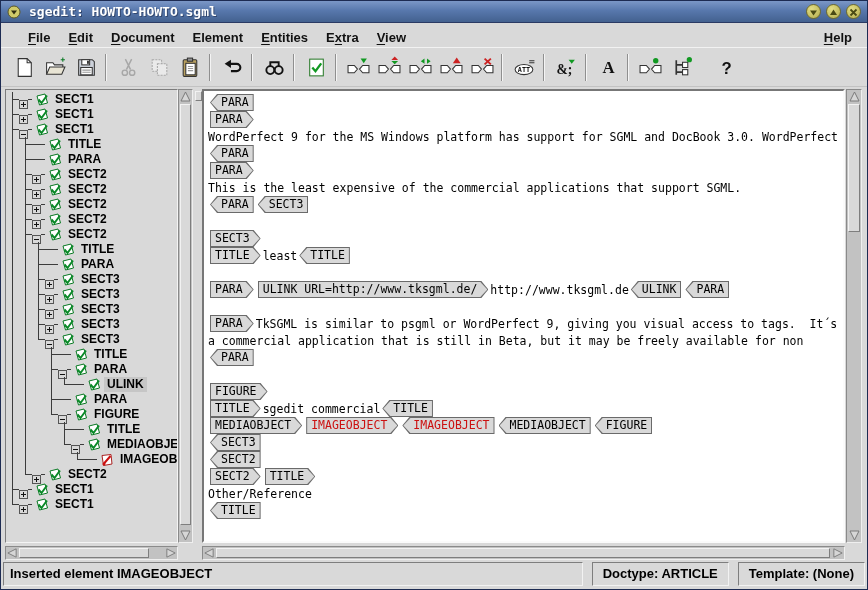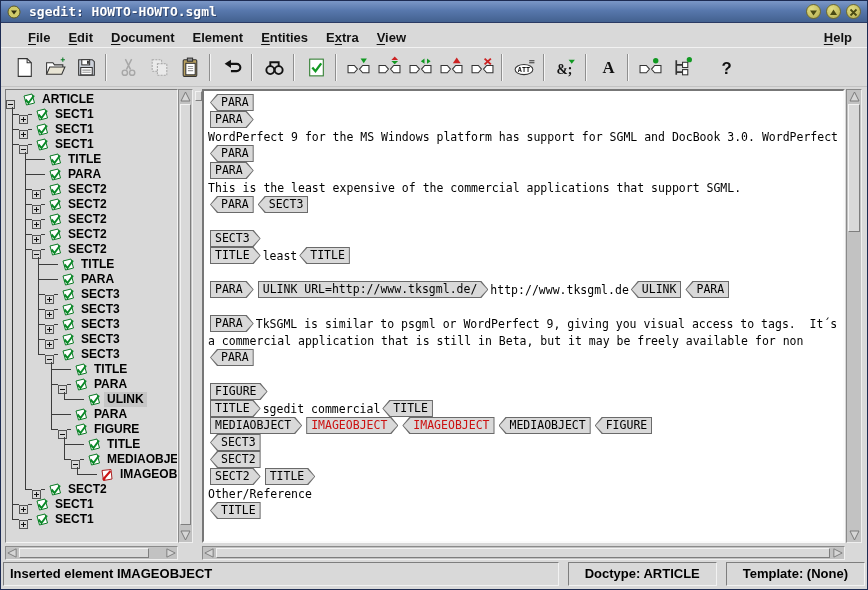--- a/index.html
+++ b/index.html
@@ -61,21 +61,21 @@
   .scroll{position:absolute;background:#c2c2c2;border:1px solid;border-color:#8a8a8a #efefef #efefef #8a8a8a;}
   .sb-arrow{position:absolute;display:flex;align-items:center;justify-content:center;}
   .sb-thumb{position:absolute;background:#d9d9d9;border:1px solid;border-color:#f2f2f2 #7e7e7e #7e7e7e #f2f2f2;}
   .sash{position:absolute;left:194px;top:90px;width:7px;height:10px;background:#d9d9d9;
     border:1px solid;border-color:#f2f2f2 #7e7e7e #7e7e7e #f2f2f2;}
   
   .statusbar{position:absolute;left:2px;right:2px;top:561px;height:24px;display:flex;gap:9px;}
   .status-msg{flex:1;border:1px solid;border-color:#7e7e7e #f2f2f2 #f2f2f2 #7e7e7e;
     font-weight:bold;font-size:13px;padding:3px 6px;white-space:nowrap;overflow:hidden;}
   .status-box{border:1px solid;border-color:#7e7e7e #f2f2f2 #f2f2f2 #7e7e7e;
-    font-weight:bold;font-size:13px;padding:3px 16px;white-space:nowrap;}
+    font-weight:bold;font-size:13px;padding:3px 10px;white-space:nowrap;}
 </style>
 </head>
 <body>
 
 <div class="window" data-name="sgedit-window">
 
   <div class="titlebar" data-name="titlebar">
     <span class="win-icon" data-name="window-menu-icon">
       <svg width="14" height="14" viewBox="0 0 14 14" data-name="window-menu-glyph">
         <circle cx="7" cy="7" r="6" fill="#cfca6a" stroke="#5c5824"></circle>
@@ -297,35 +297,20 @@
         <span data-name="question-icon" style="display: flex;">
           <svg viewBox="0 0 22 22">
             <text x="11" y="17" font-size="16" font-weight="bold" text-anchor="middle" font-family="sans-serif" fill="#111">?</text>
           </svg>
         </span>
       </div>
     </div>
 
   <div class="treepanel" data-name="document-tree-panel">
     <div id="tree" data-name="document-tree">
-        <div class="tree-row" data-name="tree-item-article">
-          <div class="tcell" data-name="tree-expander-cell">
-            <div class="expander" data-name="collapse-minus-icon"><svg width="9" height="9" viewBox="0 0 9 9">
-                <rect x="0.5" y="0.5" width="8" height="8" fill="#d9d9d9" stroke="#555"></rect>
-                <path d="M2 4.5h5" stroke="#111"></path>
-              </svg></div>
-          </div>
-          <span class="node-icon" data-name="valid-element-icon">
-            <svg viewBox="0 0 15 15">
-              <path d="M3 4L11 2l2.5 9-8 2z" fill="#fff" stroke="#0a7a24"></path>
-              <path d="M4.5 7.5l3 3.5L13 3.5" fill="none" stroke="#0a8a28" stroke-width="2"></path>
-            </svg>
-          </span>
-          <span class="tree-label" data-name="tree-item-label">ARTICLE</span>
-        </div>
         <div class="tree-row" data-name="tree-item-sect1">
           <div class="tcell" data-name="tree-connector">
             <div class="vtop"></div>
             <div class="vbot"></div>
             <div class="hcorner"></div>
           </div>
           <div class="tcell" data-name="tree-expander-cell">
             <div class="expander" data-name="expand-plus-icon"><svg width="9" height="9" viewBox="0 0 9 9">
                 <rect x="0.5" y="0.5" width="8" height="8" fill="#d9d9d9" stroke="#555"></rect>
                 <path d="M2 4.5h5M4.5 2v5" stroke="#111"></path>

